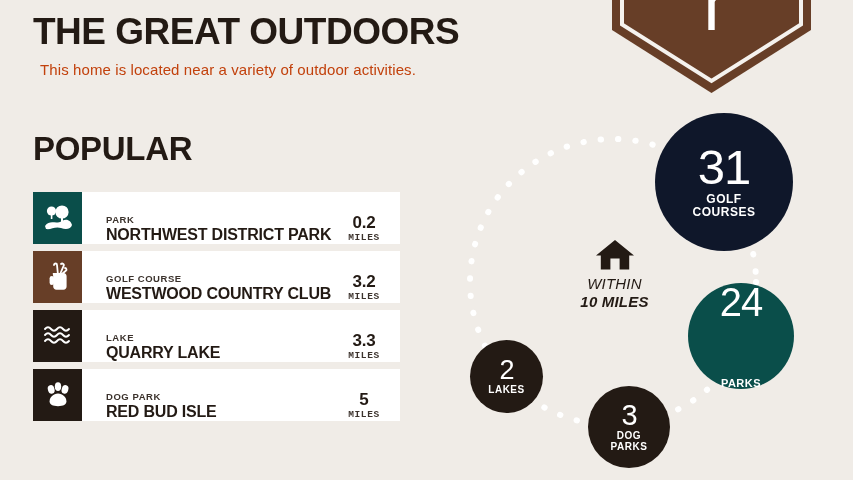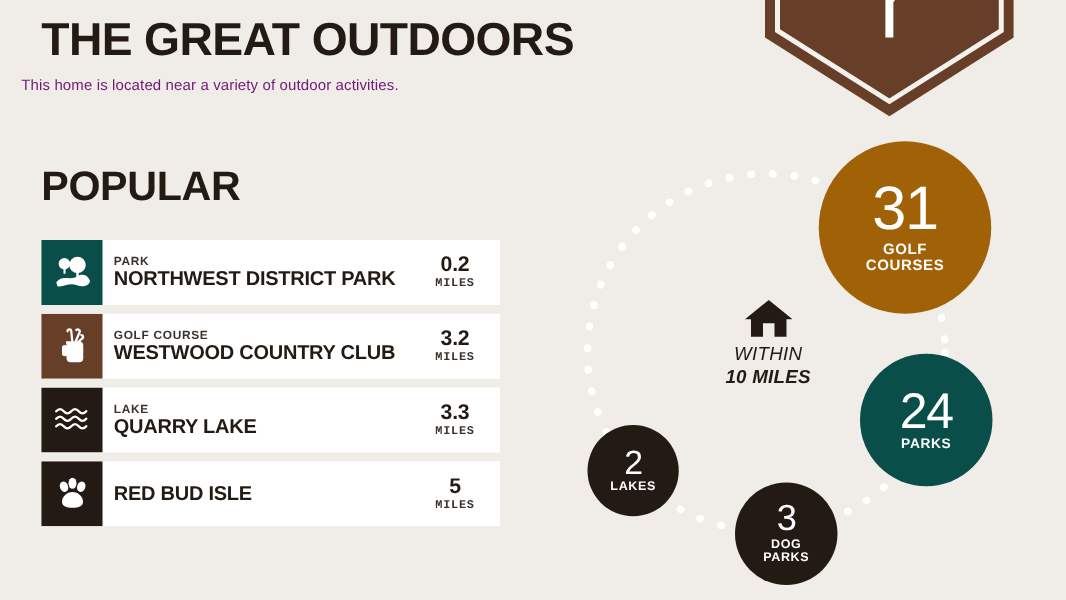--- a/index.html
+++ b/index.html
@@ -12,43 +12,43 @@
   }
   #stage{position:relative;width:853px;height:480px;overflow:hidden;}
 
   
   .headline{
     position:absolute;left:33px;top:13px;
     font-size:37px;font-weight:bold;letter-spacing:-0.5px;
     color:#231a14;line-height:1.05;white-space:nowrap;
   }
   .subhead{
-    position:absolute;left:17px;top:61px;
-    font-size:12px;color:#701a75;letter-spacing:0.1px;white-space:nowrap;
+    position:absolute;left:40px;top:61px;
+    font-size:15px;color:#c2410c;letter-spacing:0.1px;white-space:nowrap;
   }
   .popular{
     position:absolute;left:33px;top:132px;
     font-size:33px;font-weight:bold;letter-spacing:-0.3px;
     color:#231a14;line-height:1;
   }
 
   .list{position:absolute;left:33px;top:192px;width:367px;}
   .row{
     display:flex;align-items:stretch;
     height:52px;margin-bottom:7px;
     background:#ffffff;overflow:hidden;
   }
   .row-icon{
     width:49px;min-width:49px;height:52px;
     display:flex;align-items:center;justify-content:center;
   }
   .row-icon svg{display:block;}
   .row-body{
-    flex:1;display:flex;align-items:center;
-    padding:0 0 0 9px;min-width:0;
+    flex:1;display:flex;align-items:flex-end;
+    padding:0 0 0 24px;min-width:0;
   }
   .row-text{flex:1;min-width:0;padding-top:1px;}
   .row-cat{
     font-size:9.5px;font-weight:bold;letter-spacing:0.55px;
     color:#3b322c;line-height:1.25;text-transform:uppercase;
   }
   .row-name{
     font-size:16px;font-weight:bold;letter-spacing:-0.2px;
     color:#231a14;line-height:1.12;text-transform:uppercase;
   }
@@ -80,25 +80,25 @@
     color:#ffffff;text-align:center;
   }
   .bubble .num{
     font-weight:normal;line-height:0.95;letter-spacing:-1px;
   }
   .bubble .lbl{
     font-weight:bold;letter-spacing:0.5px;line-height:1.12;
     text-transform:uppercase;
   }
 
-  #bubble-golf{left:655px;top:113px;width:138px;height:138px;background:#a16207;}
+  #bubble-golf{left:655px;top:113px;width:138px;height:138px;background:#0f172a;}
   #bubble-golf .num{font-size:49px;margin-bottom:2px;}
   #bubble-golf .lbl{font-size:12px;}
 
-  #bubble-parks{left:688px;top:283px;width:106px;height:106px;background:#0a4e4a;}
+  #bubble-parks{left:688px;top:283px;width:106px;height:106px;background:#0a4e4a;justify-content:space-between;}
   #bubble-parks .num{font-size:40px;margin-bottom:1px;}
   #bubble-parks .lbl{font-size:11px;}
 
   #bubble-lakes{left:470px;top:340px;width:73px;height:73px;background:#231a14;}
   #bubble-lakes .num{font-size:27px;margin-bottom:1px;}
   #bubble-lakes .lbl{font-size:10px;text-align:right;}
 
   #bubble-dogparks{left:588px;top:386px;width:82px;height:82px;background:#231a14;}
   #bubble-dogparks .num{font-size:29px;margin-bottom:1px;}
   #bubble-dogparks .lbl{font-size:10px;text-align:right;}
@@ -207,20 +207,21 @@
       <div class="row-icon" style="background:#231a14;">
         <svg width="28" height="28" viewBox="0 0 28 28" aria-hidden="true">
           <ellipse cx="7.2" cy="8.4" rx="3.3" ry="4.3" fill="#fff" transform="rotate(-18 7.2 8.4)"></ellipse>
           <ellipse cx="14" cy="5.6" rx="3.2" ry="4.4" fill="#fff"></ellipse>
           <ellipse cx="21" cy="8.4" rx="3.3" ry="4.3" fill="#fff" transform="rotate(18 21 8.4)"></ellipse>
           <path d="M14 12.6 C18.6 12.6 22.4 16.4 22.4 20.3 C22.4 23.6 19.3 25.2 14 25.2 C8.7 25.2 5.6 23.6 5.6 20.3 C5.6 16.4 9.4 12.6 14 12.6 Z" fill="#fff"></path>
         </svg>
       </div>
       <div class="row-body">
         <div class="row-text">
+          <div class="row-cat">DOG PARK</div>
           <div class="row-name">RED BUD ISLE</div>
         </div>
         <div class="row-dist">
           <span class="num">5</span>
           <span class="unit">MILES</span>
         </div>
       </div>
     </div>
 
   </div>

